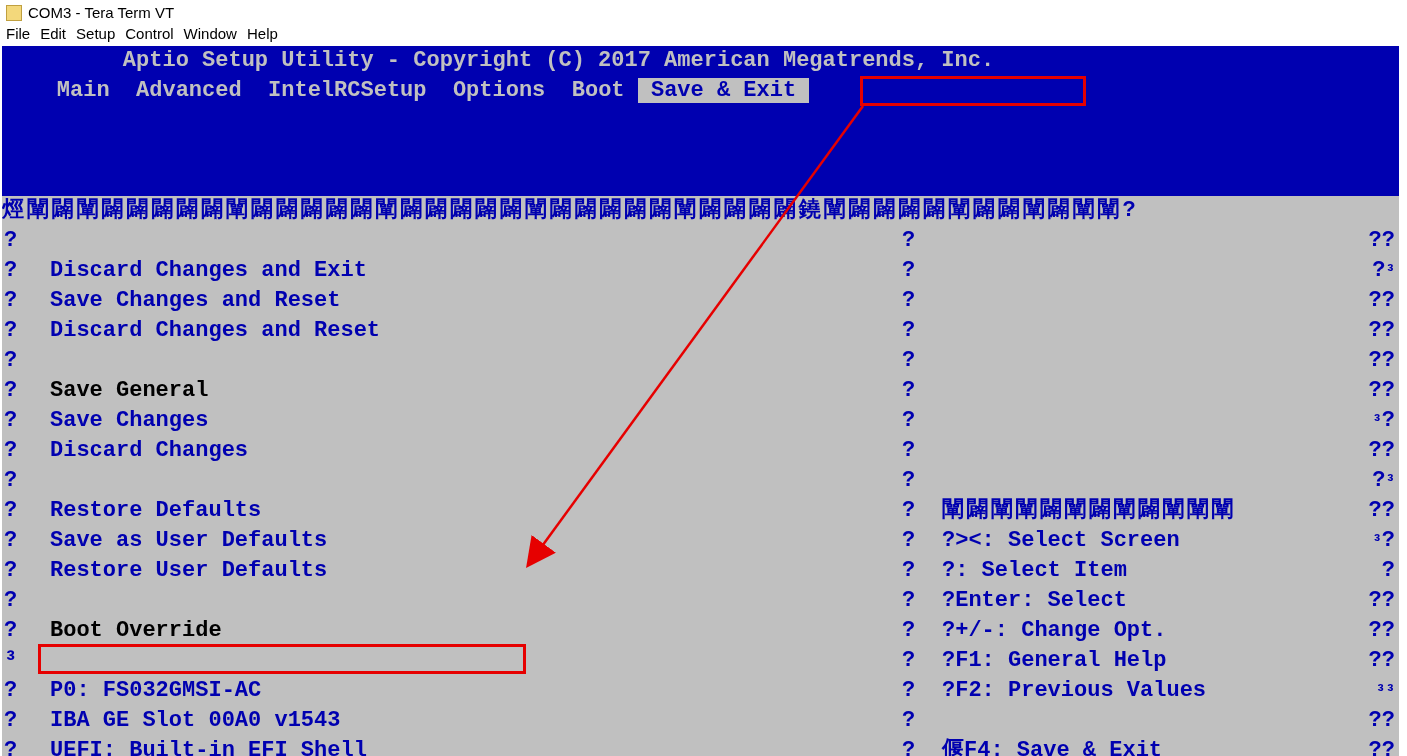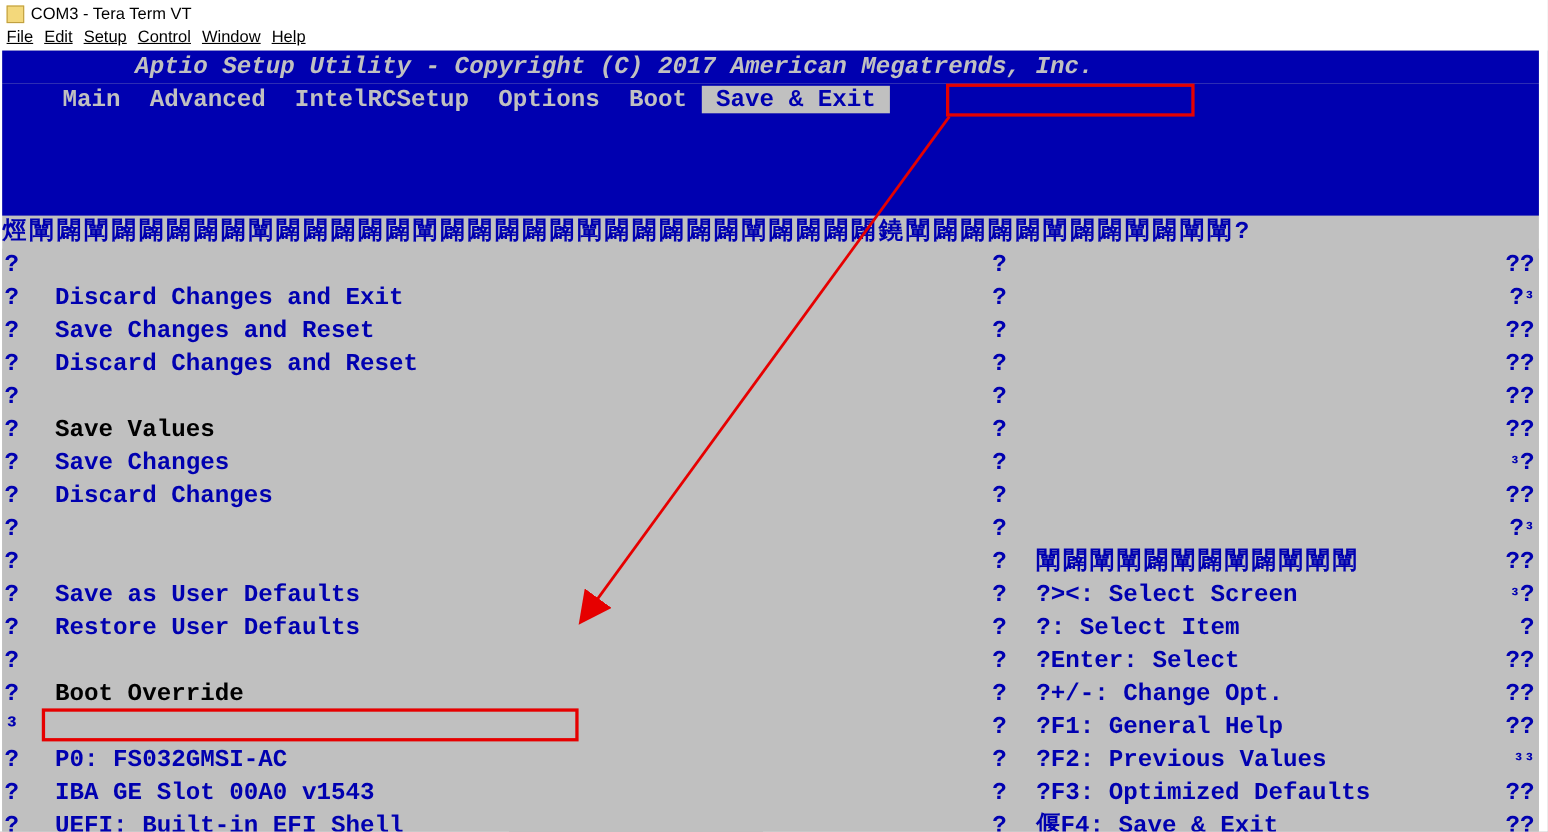--- a/index.html
+++ b/index.html
@@ -35,39 +35,38 @@
     margin-right: 6px;
     display:inline-block;
   }
   .menubar {
     display: flex;
     gap: 10px;
     padding: 2px 6px 4px 6px;
     font-size: 15px;
     background: var(--white);
   }
-  .menubar span { cursor: default; text-decoration: underline; }
+  .menubar span { cursor: default; }
 
   .terminal {
     position: relative;
     width: 1397px;
     margin-left: 2px;
     font-family: "Courier New", monospace;
     font-size: 22px;
     line-height: 30px;
     font-weight: bold;
     letter-spacing: 0px;
     background: var(--grey);
   }
   .bar-blue {
     background: var(--blue);
     color: var(--grey);
     white-space: pre;
     padding-left: 2px;
-    font-style: italic;
   }
   .tabs {
     background: var(--blue);
     color: var(--grey);
     white-space: pre;
     padding-left: 2px;
   }
   .tabs .sel {
     background: var(--grey);
     color: var(--blue);
@@ -176,21 +175,21 @@
      
      <span class="q-right2">??</span>
   </div><div class="line">
      <span class="q-left">?</span>
      
      <span class="q-mid">?</span>
      
      <span class="q-right2">??</span>
   </div><div class="line">
      <span class="q-left">?</span>
-     <span class="content-left black-text">Save Values</span>
+     <span class="content-left black-text">Save General</span>
      <span class="q-mid">?</span>
      
      <span class="q-right2">??</span>
   </div><div class="line">
      <span class="q-left">?</span>
      <span class="content-left blue-text">Save Changes</span>
      <span class="q-mid">?</span>
      
      <span class="q-right2"><span class="sup3">³</span>?</span>
   </div><div class="line">
@@ -200,20 +199,21 @@
      
      <span class="q-right2">??</span>
   </div><div class="line">
      <span class="q-left">?</span>
      
      <span class="q-mid">?</span>
      
      <span class="q-right2">?<span class="sup3">³</span></span>
   </div><div class="line">
      <span class="q-left">?</span>
+     <span class="content-left blue-text">Restore Defaults</span>
      <span class="q-mid">?</span>
      <span class="content-right blue-text" style="letter-spacing:2.5px;">闡闢闡闡闢闡闢闡闢闡闡闡</span>
      <span class="q-right2">??</span>
   </div><div class="line">
      <span class="q-left">?</span>
      <span class="content-left blue-text">Save as User Defaults</span>
      <span class="q-mid">?</span>
      <span class="content-right blue-text">?&gt;&lt;: Select Screen</span>
      <span class="q-right2"><span class="sup3">³</span>?</span>
   </div><div class="line">
@@ -242,21 +242,20 @@
   </div><div class="line">
      <span class="q-left">?</span>
      <span class="content-left blue-text">P0: FS032GMSI-AC</span>
      <span class="q-mid">?</span>
      <span class="content-right blue-text">?F2: Previous Values</span>
      <span class="q-right2"><span class="sup3">³</span><span class="sup3">³</span></span>
   </div><div class="line">
      <span class="q-left">?</span>
      <span class="content-left blue-text">IBA GE Slot 00A0 v1543</span>
      <span class="q-mid">?</span>
-     <span class="content-right blue-text">?F3: Optimized Defaults</span>
      <span class="q-right2">??</span>
   </div><div class="line">
      <span class="q-left">?</span>
      <span class="content-left blue-text">UEFI: Built-in EFI Shell</span>
      <span class="q-mid">?</span>
      <span class="content-right blue-text">偃F4: Save &amp; Exit</span>
      <span class="q-right2">??</span>
   </div><div class="hl-box2" style="top: 418px; left: 36px; width: 488px; height: 30px;"></div></div>
 
 </div>

